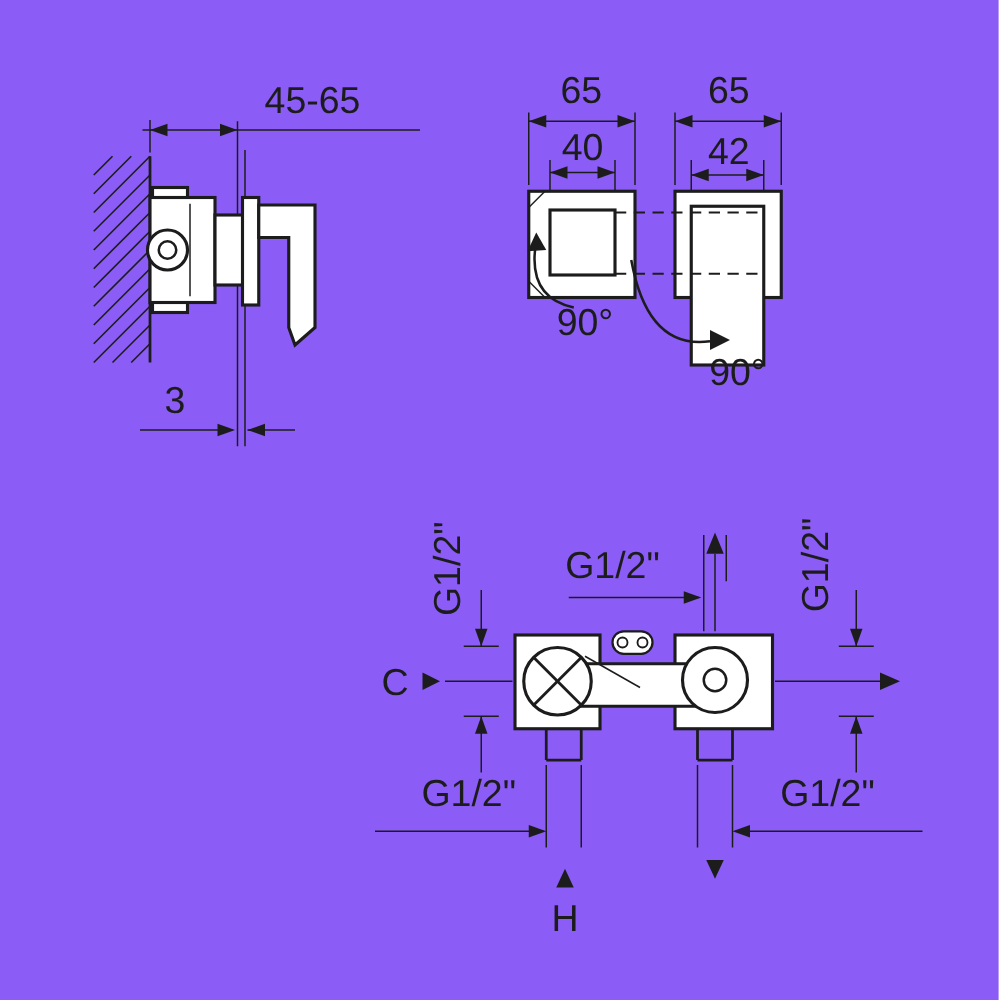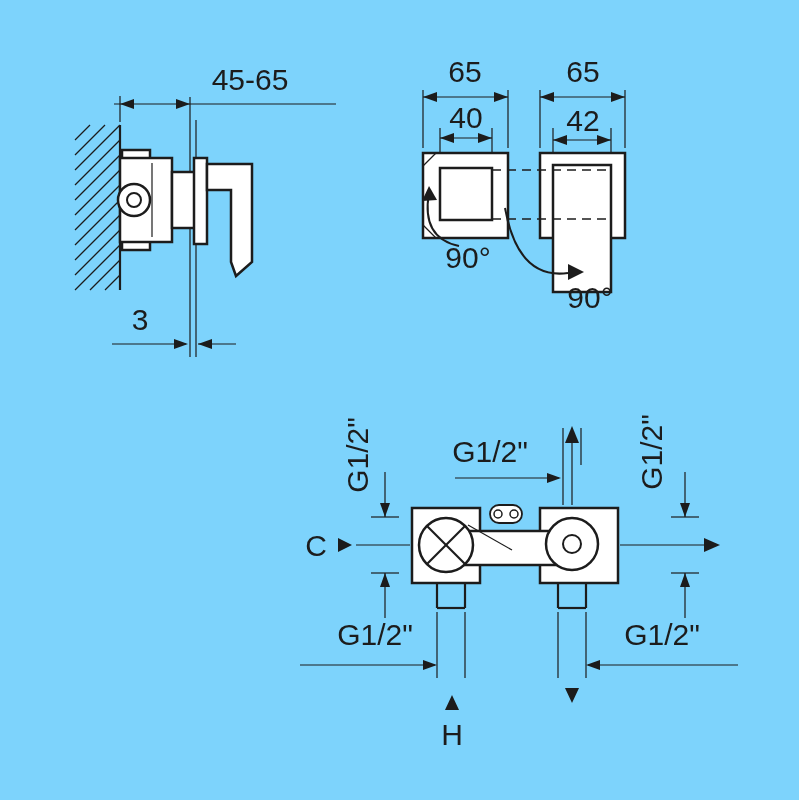--- a/index.html
+++ b/index.html
@@ -5,21 +5,21 @@
   html, body {
     margin: 0;
     padding: 0;
     background: #ffffff;
     font-family: "Liberation Sans", sans-serif;
   }
   .stage {
     width: 799px;
     height: 800px;
     position: relative;
-    background: #7dd3fc;
+    background: #8b5cf6;
     overflow: hidden;
   }
   svg { display: block; }
   svg text {
     font-family: "Liberation Sans", sans-serif;
     fill: #1c1c1c;
   }
   .dim-text { font-size: 30px; }
   .outline  { fill: #ffffff; stroke: #1c1c1c; stroke-width: 2.5; }
   .outline-thin { fill: #ffffff; stroke: #1c1c1c; stroke-width: 1.8; }

